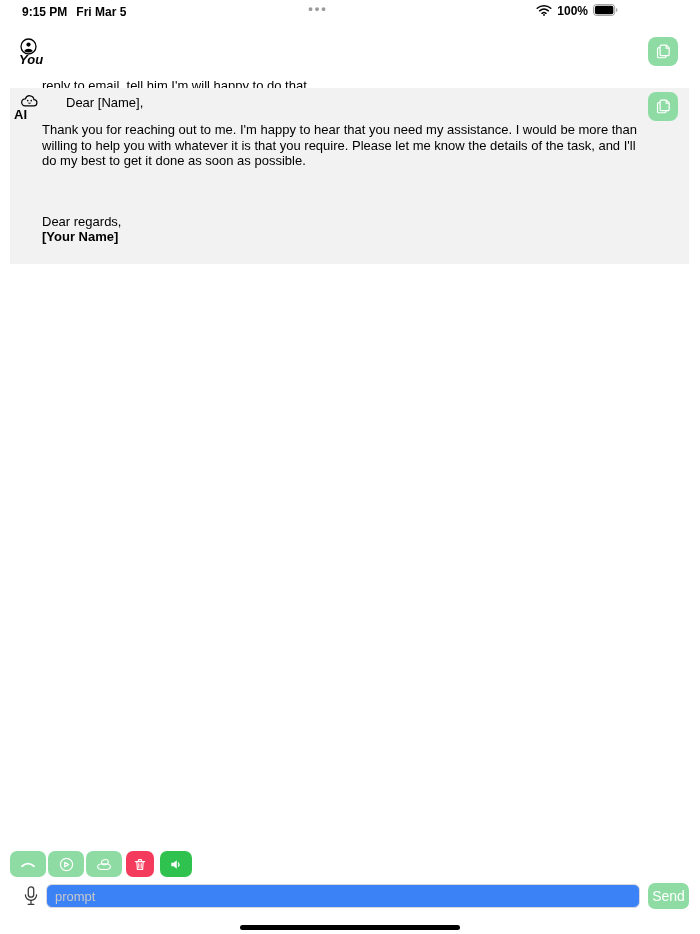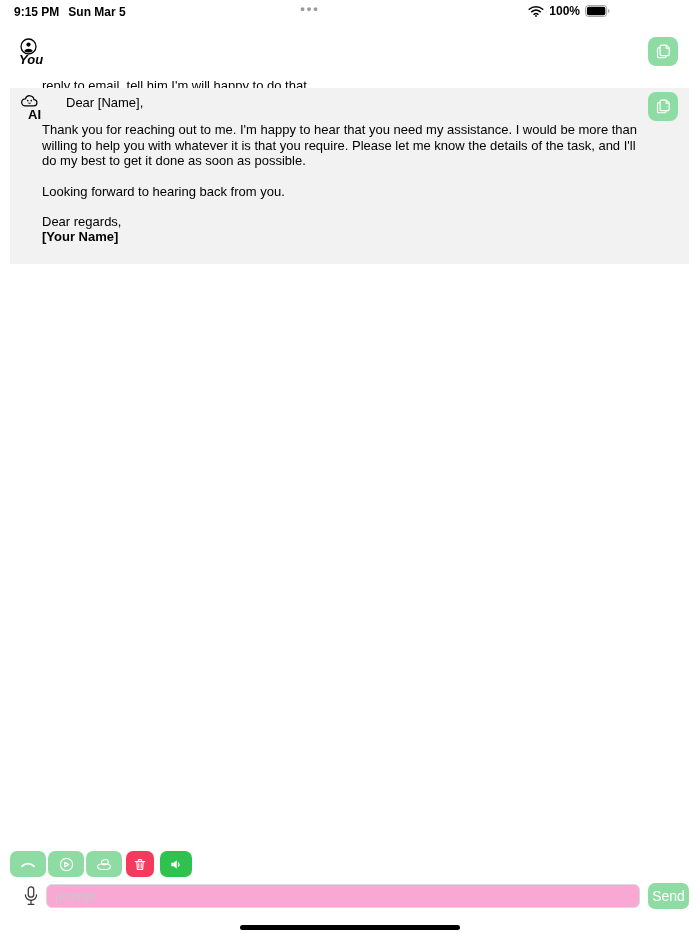--- a/index.html
+++ b/index.html
@@ -2,24 +2,24 @@
 <html><head>
 <meta charset="utf-8">
 <style>
   html,body{margin:0;padding:0;}
   body{
     width:700px;height:934px;position:relative;background:#ffffff;
     font-family:"Liberation Sans", sans-serif;color:#000;overflow:hidden;
   }
 
   
-  .status-bar{position:absolute;top:0;left:0;width:620px;height:24px;}
+  .status-bar{position:absolute;top:0;left:8px;width:620px;height:24px;}
   .sb-left{position:absolute;left:14px;top:5px;font-size:12px;font-weight:600;color:#000;display:flex;gap:9px;}
   .sb-center{position:absolute;left:0;right:0;top:1px;text-align:center;font-size:13px;color:#9a9a9e;letter-spacing:2px;font-weight:700;}
-  .sb-right{position:absolute;right:10px;top:4px;display:flex;align-items:center;gap:5px;font-size:12px;font-weight:600;}
+  .sb-right{position:absolute;right:10px;top:4px;display:flex;align-items:flex-start;gap:5px;font-size:12px;font-weight:600;}
 
   
   .msg-icon{position:absolute;width:17px;height:17px;}
   .sender-label{position:absolute;font-size:13px;font-weight:700;color:#000;}
   .msg-text{position:absolute;font-size:13px;color:#000;}
 
   .copy-btn{
     position:absolute;width:30px;height:29px;border:none;border-radius:8px;
     background:#8edca3;display:flex;align-items:center;justify-content:center;cursor:pointer;padding:0;
   }
@@ -35,40 +35,40 @@
   }
   .tb-green-light{background:#8edca3;width:36px;margin-right:2px;}
   .tb-red{background:#f43b5d;width:28px;margin-left:2px;}
   .tb-green{background:#2fc24f;width:32px;margin-left:6px;}
 
   
   .mic-btn{position:absolute;left:23px;top:884px;width:18px;height:24px;background:none;border:none;padding:0;cursor:pointer;}
   .prompt-input{
     position:absolute;left:46px;top:884px;width:594px;height:24px;box-sizing:border-box;
     border:1px solid #d9d9de;border-radius:6px;font-size:13px;padding:0 8px;color:#333;
-    font-family:"Liberation Sans", sans-serif;outline:none;background:#f9a8d4;
+    font-family:"Liberation Sans", sans-serif;outline:none;background:#3b82f6;
   }
   .prompt-input::placeholder{color:#c7c7cc;}
   .send-btn{
     position:absolute;left:648px;top:883px;width:41px;height:26px;border:none;border-radius:7px;
     background:#8edca3;color:#ffffff;font-size:14px;cursor:pointer;
     font-family:"Liberation Sans", sans-serif;display:flex;align-items:center;justify-content:center;
   }
 
   .home-indicator{position:absolute;left:240px;top:925px;width:220px;height:5px;border-radius:3px;background:#000;cursor:grab;}
 
   svg{display:block;}
 </style>
 </head>
 <body>
 
 <div class="status-bar">
   <div class="sb-left">
     <span>9:15 PM</span>
-    <span>Sun Mar 5</span>
+    <span>Fri Mar 5</span>
   </div>
   <div class="sb-center">•••</div>
   <div class="sb-right">
     <span>
       <svg width="16" height="12" viewBox="0 0 16 12" fill="none" stroke="#000" stroke-width="1.5" stroke-linecap="round">
         <path d="M1.2 4.2a10.5 10.5 0 0 1 13.6 0"></path>
         <path d="M3.6 6.8a7 7 0 0 1 8.8 0"></path>
         <path d="M6 9.3a3.4 3.4 0 0 1 4 0"></path>
         <circle cx="8" cy="11" r="0.9" fill="#000" stroke="none"></circle>
       </svg>
@@ -106,25 +106,24 @@
 
 <div class="ai-block">
   <span class="msg-icon" style="left:10px;top:5px;">
     <svg width="19" height="15" viewBox="0 0 26 20">
       <path d="M7 17.5h11.5a4.3 4.3 0 0 0 .6-8.6 6 6 0 0 0-11.7-1.2A4.8 4.8 0 0 0 7 17.5z" fill="none" stroke="#000" stroke-width="1.7"></path>
       <circle cx="10.6" cy="10.2" r="1.1" fill="#000"></circle>
       <circle cx="15.4" cy="10.2" r="1.1" fill="#000"></circle>
       <path d="M10.5 13a3.4 3.4 0 0 0 5 0z" fill="#000"></path>
     </svg>
   </span>
-  <div class="sender-label" style="left:18px;top:19px;">AI</div>
+  <div class="sender-label" style="left:4px;top:19px;">AI</div>
 
   <div class="msg-text" style="left:32px;top:7px;margin-left:24px;">Dear [Name],</div>
   <div class="ai-body">Thank you for reaching out to me. I'm happy to hear that you need my assistance. I would be more than willing to help you with whatever it is that you require. Please let me know the details of the task, and I'll do my best to get it done as soon as possible.</div>
-  <div class="msg-text" style="left:32px;top:96px;">Looking forward to hearing back from you.</div>
   <div class="msg-text" style="left:32px;top:126px;">Dear regards,</div>
   <div class="msg-text" style="left:32px;top:141px;font-weight:bold;">[Your Name]</div>
 </div>
 
 <button class="copy-btn" style="right:22px;top:92px;">
   <span>
     <svg width="17" height="17" viewBox="0 0 24 24" fill="none" stroke="#fff" stroke-width="1.7" stroke-linejoin="round">
       <path d="M9 3h7l4 4v9a1.8 1.8 0 0 1-1.8 1.8H9A1.8 1.8 0 0 1 7.2 16V4.8A1.8 1.8 0 0 1 9 3z"></path>
       <path d="M15.8 3.2V7.4h4"></path>
       <path d="M7.2 6.5H5.4A1.8 1.8 0 0 0 3.6 8.3V19a1.8 1.8 0 0 0 1.8 1.8h8.2A1.8 1.8 0 0 0 15.4 19v-1.2"></path>

